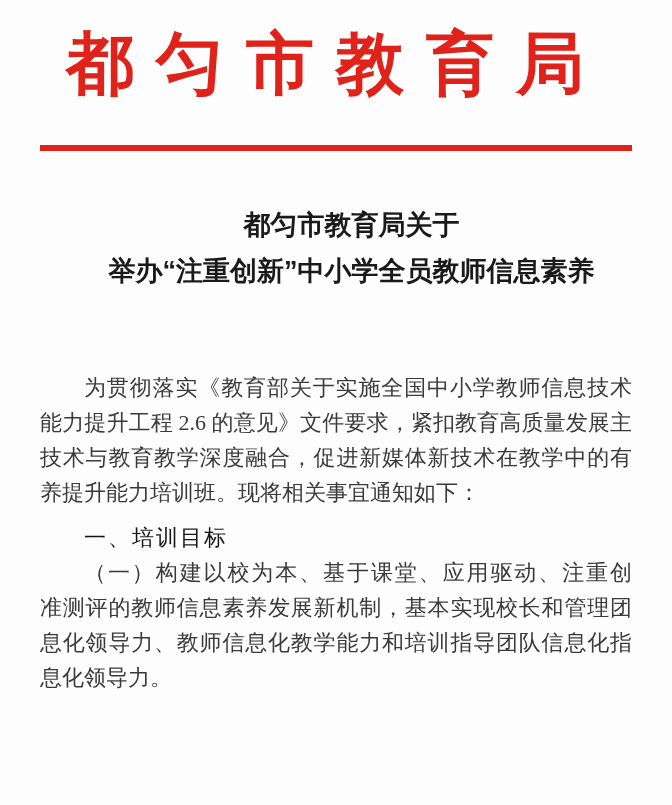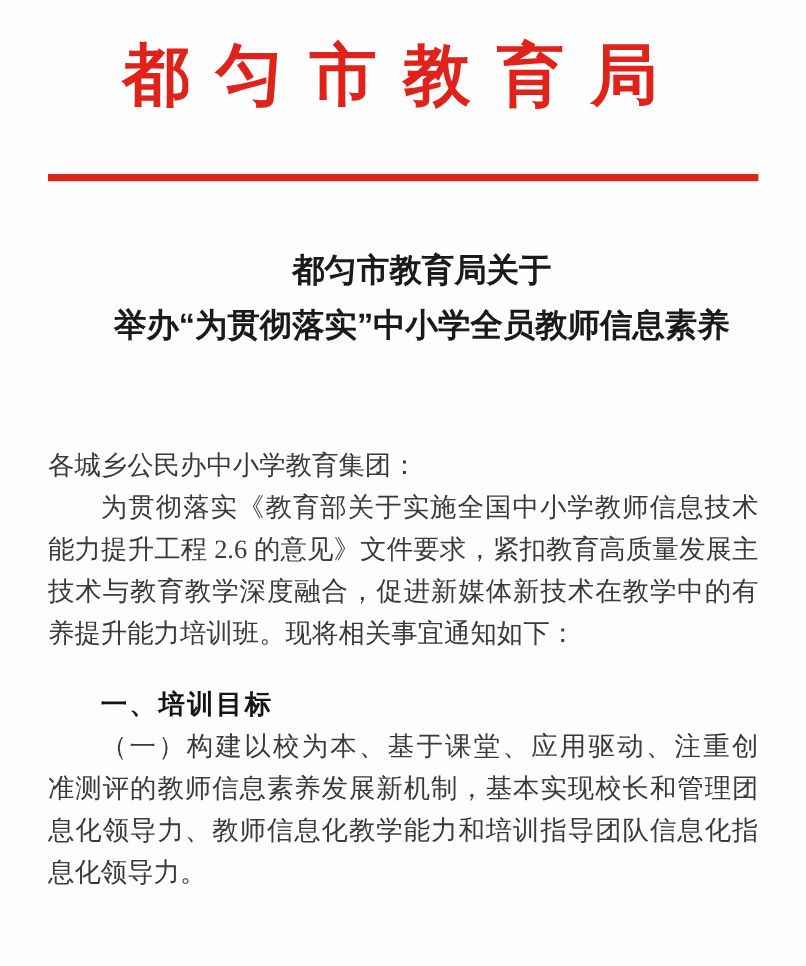--- a/index.html
+++ b/index.html
@@ -16,21 +16,21 @@
   }
 
   
   .letterhead {
     position: absolute;
     top: 14px;
     left: 0;
     right: 0;
     text-align: center;
     font-family: "Liberation Serif", serif;
-    font-size: 56px;
+    font-size: 68px;
     font-weight: 700;
     letter-spacing: 22px;
     color: #e0231a;
     white-space: nowrap;
     line-height: 100px;
   }
 
   
   .red-divider {
     position: absolute;
@@ -87,44 +87,43 @@
   
   .just {
     text-align: justify;
     text-align-last: justify;
   }
 
   .indent { text-indent: 2em; }
 
   .section-heading {
     font-family: "Liberation Sans", sans-serif;
-    font-weight: 700;
+    font-weight: 400;
     color: #151515;
     text-indent: 2em;
-    margin-top: 24px;
+    margin-top: 10px;
     letter-spacing: 2px;
   }
 </style>
 </head>
 <body>
 
 <div class="page">
 
   <div class="letterhead">都匀市教育局</div>
 
   <div class="red-divider"></div>
 
 
   <div class="title-block">
     <div>都匀市教育局关于</div>
-    <div>举办“为贯彻落实”中小学全员教师信息素养</div>
+    <div>举办“注重创新”中小学全员教师信息素养</div>
   </div>
 
   <div class="body-block">
-    <div class="line">各城乡公民办中小学教育集团：</div>
 
     <div class="line just indent">为贯彻落实《教育部关于实施全国中小学教师信息技术应用</div>
     <div class="line just">能力提升工程 2.6 的意见》文件要求，紧扣教育高质量发展主</div>
     <div class="line just">技术与教育教学深度融合，促进新媒体新技术在教学中的有效</div>
     <div class="line">养提升能力培训班。现将相关事宜通知如下：</div>
 
     <div class="line section-heading">一、培训目标</div>
 
     <div class="line just indent">（一）构建以校为本、基于课堂、应用驱动、注重创新、精</div>
     <div class="line just">准测评的教师信息素养发展新机制，基本实现校长和管理团队信</div>

